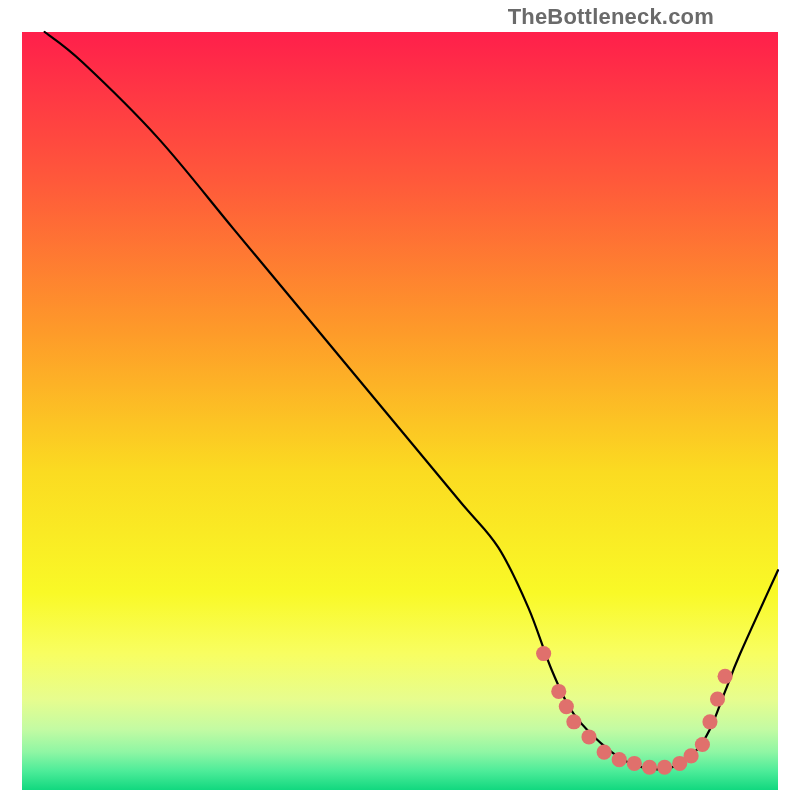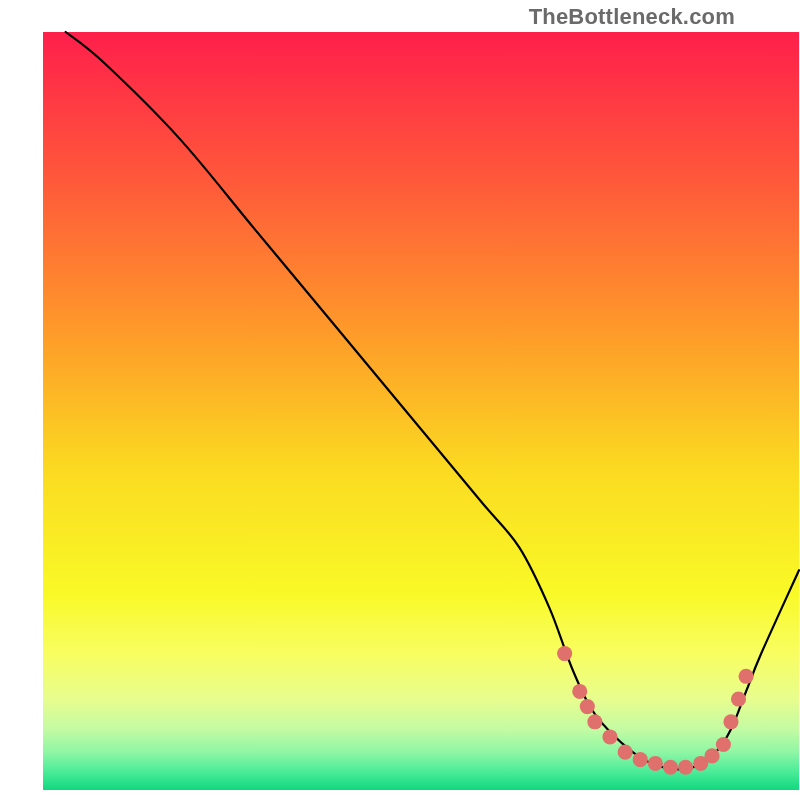--- a/index.html
+++ b/index.html
@@ -8,21 +8,20 @@
     width: 800px;
     height: 800px;
     overflow: hidden;
     background: #ffffff;
     font-family: Arial, Helvetica, sans-serif;
   }
   .chart-wrap {
     position: relative;
     width: 728px;
     height: 800px;
-    margin-left: 21px;
   }
   .watermark {
     position: absolute;
     top: 4px;
     right: 14px;
     font-size: 22px;
     font-weight: 600;
     color: #6a6a6a;
     letter-spacing: 0.2px;
     z-index: 10;

